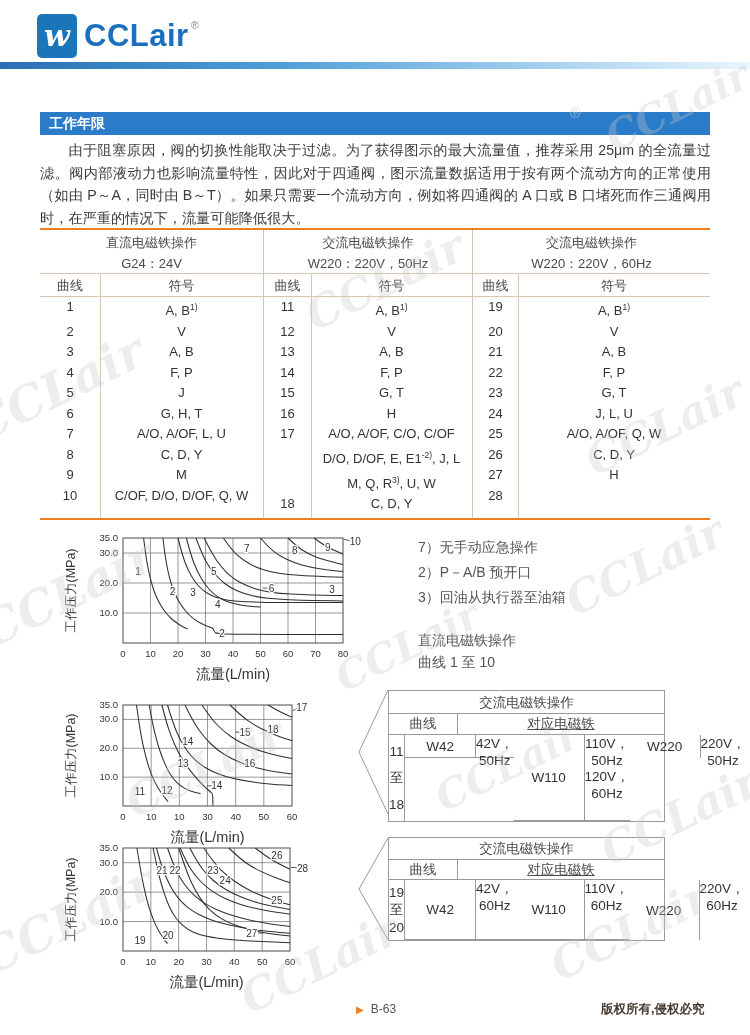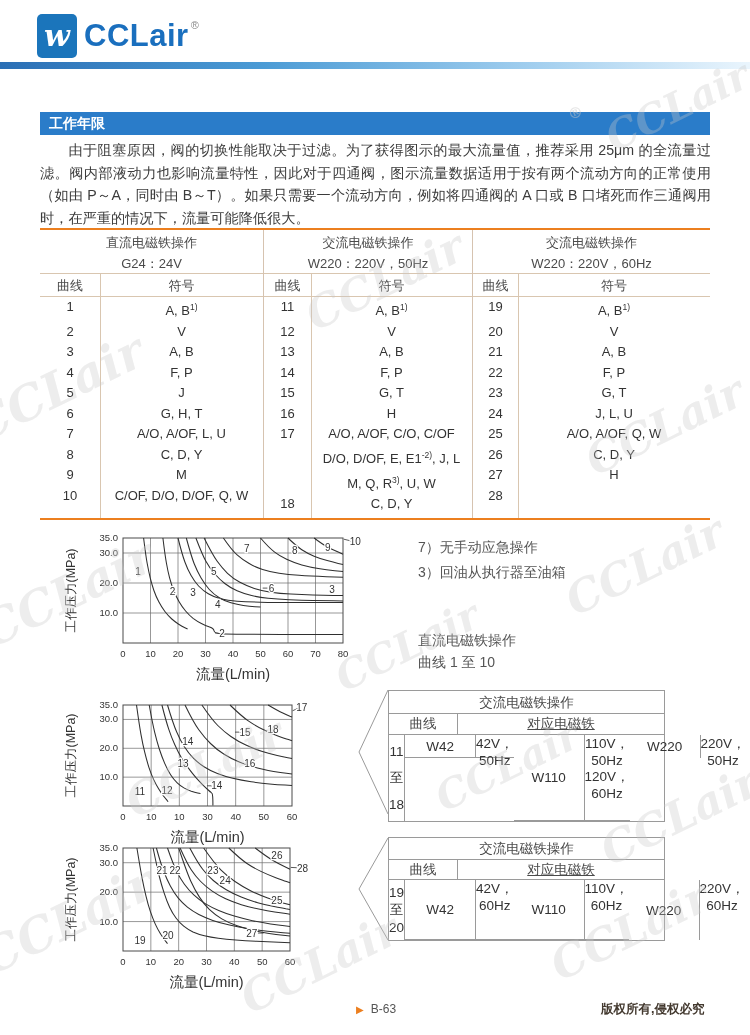--- a/index.html
+++ b/index.html
@@ -356,20 +356,21 @@
           <text x="230" y="129">60</text>
           <text x="257.5" y="129">70</text>
           <text x="285" y="129">80</text>
         </g>
         <text x="0" y="0" font-size="12.5" text-anchor="middle" fill="#444" transform="translate(17 62.5) rotate(-90)">工作压力(MPa)</text>
         <text x="175" y="151" font-size="14.5" text-anchor="middle" fill="#3c3c3c">流量(L/min)</text>
       </svg></div>
 
   <div class="notes">
     <div>7）无手动应急操作</div>
+    <div>2）P－A/B 预开口</div>
     <div>3）回油从执行器至油箱</div>
   </div>
   <div class="dc-cap">
     <div>直流电磁铁操作</div>
     <div>曲线 1 至 10</div>
   </div>
 
   <div class="chart" id="chart-1" style="left:58px;top:695px;"><svg width="322" height="158" viewBox="0 0 322 158">
         <g stroke="#6b6b6b" stroke-width="0.7">
           <line x1="93.16666666666666" y1="10" x2="93.16666666666666" y2="111"></line>

